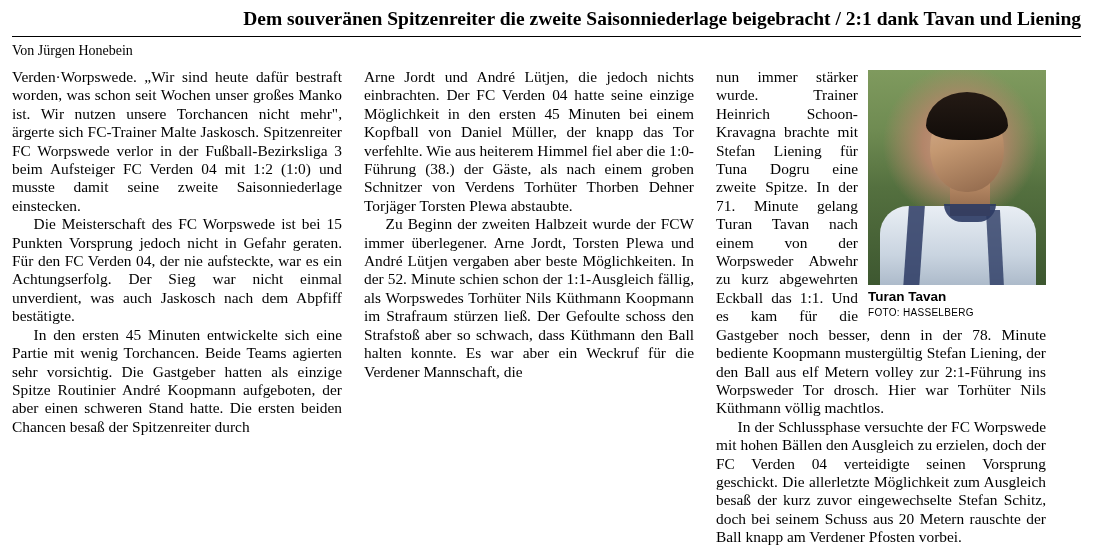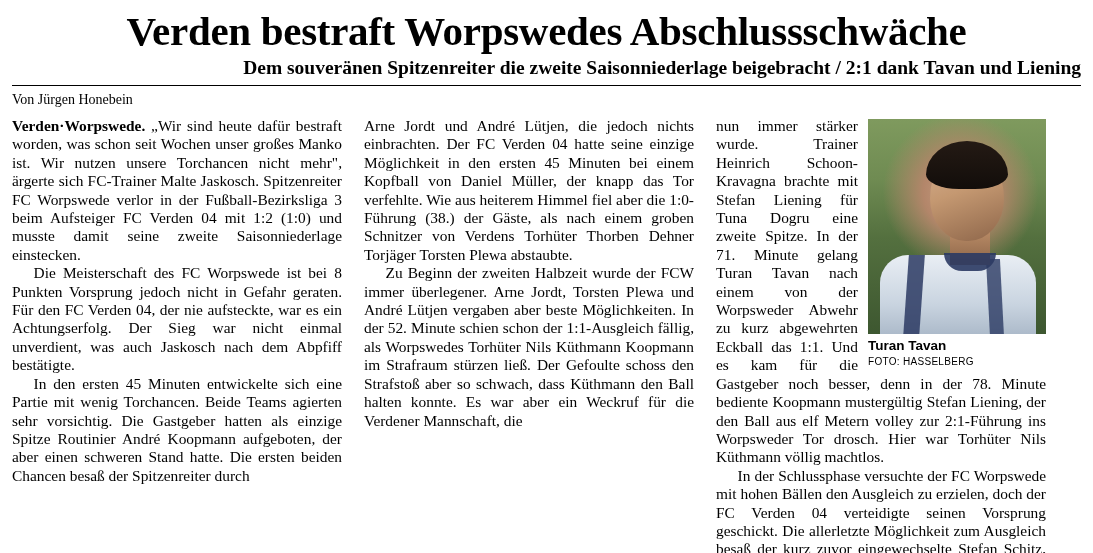--- a/index.html
+++ b/index.html
@@ -65,21 +65,21 @@
     hyphens: manual;
   }
   .col p {
     margin: 0;
     text-indent: 1.4em;
   }
   .col p.first {
     text-indent: 0;
   }
   .lead-label {
-    font-weight: bold;
+    font-weight: normal;
   }
   .photo-wrap {
     float: right;
     width: 178px;
     margin: 2px 0 2px 10px;
   }
   .photo {
     width: 178px;
     height: 215px;
     background:
@@ -152,30 +152,29 @@
     letter-spacing: 0.3px;
     line-height: 14px;
     margin-top: 1px;
   }
 </style>
 </head>
 <body>
 
 <div class="page">
 
-  <h1 class="headline">Verden bestraft Worpswedes Abschlussschwäche</h1>
   <h2 class="subhead">Dem souveränen Spitzenreiter die zweite Saisonniederlage beigebracht / 2:1 dank Tavan und Liening</h2>
   <hr class="rule">
   <div class="byline">Von Jürgen Honebein</div>
 
   <div class="columns">
 
     <div class="col">
       <p class="first"><span class="lead-label">Verden·Worpswede.</span> <span>„Wir sind heute dafür bestraft worden, was schon seit Wochen unser großes Manko ist. Wir nutzen unsere Torchancen nicht mehr", ärgerte sich FC-Trainer Malte Jaskosch. Spitzenreiter FC Worpswede verlor in der Fußball-Bezirksliga 3 beim Aufsteiger FC Verden 04 mit 1:2 (1:0) und musste damit seine zweite Saisonniederlage einstecken.</span></p>
-      <p>Die Meisterschaft des FC Worpswede ist bei 8 Punkten Vorsprung jedoch nicht in Gefahr geraten. Für den FC Verden 04, der nie aufsteckte, war es ein Achtungserfolg. Der Sieg war nicht einmal unverdient, was auch Jaskosch nach dem Abpfiff bestätigte.</p>
+      <p>Die Meisterschaft des FC Worpswede ist bei 15 Punkten Vorsprung jedoch nicht in Gefahr geraten. Für den FC Verden 04, der nie aufsteckte, war es ein Achtungserfolg. Der Sieg war nicht einmal unverdient, was auch Jaskosch nach dem Abpfiff bestätigte.</p>
       <p>In den ersten 45 Minuten entwickelte sich eine Partie mit wenig Torchancen. Beide Teams agierten sehr vorsichtig. Die Gastgeber hatten als einzige Spitze Routinier André Koopmann aufgeboten, der aber einen schweren Stand hatte. Die ersten beiden Chancen besaß der Spitzenreiter durch</p>
     </div>
 
     <div class="col">
       <p class="first">Arne Jordt und André Lütjen, die jedoch nichts einbrachten. Der FC Verden 04 hatte seine einzige Möglichkeit in den ersten 45 Minuten bei einem Kopfball von Daniel Müller, der knapp das Tor verfehlte. Wie aus heiterem Himmel fiel aber die 1:0-Führung (38.) der Gäste, als nach einem groben Schnitzer von Verdens Torhüter Thorben Dehner Torjäger Torsten Plewa abstaubte.</p>
       <p>Zu Beginn der zweiten Halbzeit wurde der FCW immer überlegener. Arne Jordt, Torsten Plewa und André Lütjen vergaben aber beste Möglichkeiten. In der 52. Minute schien schon der 1:1-Ausgleich fällig, als Worpswedes Torhüter Nils Küthmann Koopmann im Strafraum stürzen ließ. Der Gefoulte schoss den Strafstoß aber so schwach, dass Küthmann den Ball halten konnte. Es war aber ein Weckruf für die Verdener Mannschaft, die</p>
     </div>
 
     <div class="col">
       <div class="photo-wrap">

